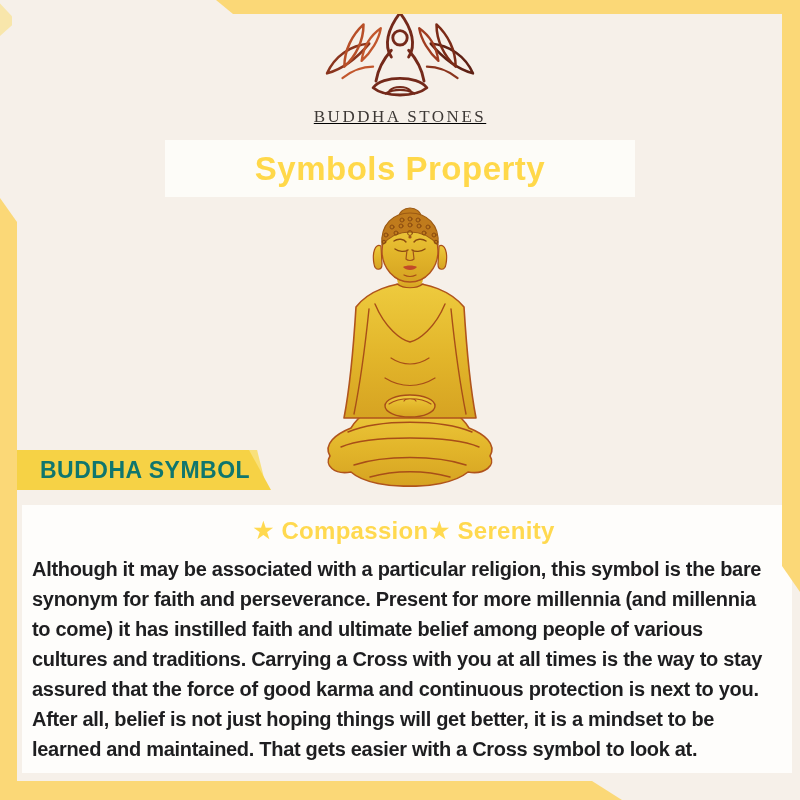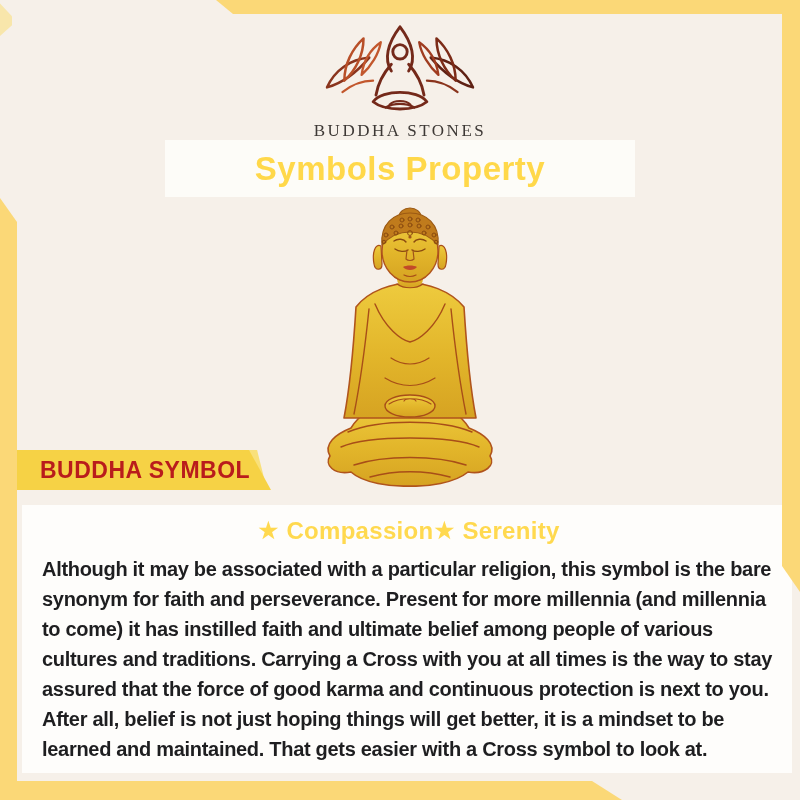--- a/index.html
+++ b/index.html
@@ -13,21 +13,21 @@
     clip-path:polygon(0 0,100% 0,100% 100%,17px 100%);}
   .frame-right{right:0;top:0;width:18px;height:592px;
     clip-path:polygon(0 0,100% 0,100% 100%,0 566px);}
   .frame-right-fold{right:6px;top:560px;width:12px;height:36px;background:#f8e6ab;
     clip-path:polygon(0 10%,100% 45%,100% 70%,0 100%);z-index:5;}
   .frame-left{left:0;top:198px;width:17px;height:602px;
     clip-path:polygon(0 0,100% 24px,100% 100%,0 100%);}
   .frame-bottom{left:0;top:781px;width:622px;height:19px;
     clip-path:polygon(0 0,592px 0,100% 100%,0 100%);}
   
-  .brand{position:absolute;left:0;top:24px;width:100%;text-align:center;z-index:2;}
+  .brand{position:absolute;left:0;top:10px;width:100%;text-align:center;z-index:2;text-decoration:underline;}
   .brand svg{display:block;margin:0 auto;}
   .brand-name{
     margin-top:1px;font-family:"Liberation Serif",serif;font-size:17px;
     letter-spacing:2.5px;color:#3d3835;font-weight:normal;
   }
   
   .title-band{
     position:absolute;left:165px;top:140px;width:470px;height:57px;
     background:#fdfcf8;display:flex;align-items:center;justify-content:center;z-index:2;
   }
@@ -40,26 +40,26 @@
   .ribbon{
     position:absolute;left:17px;top:450px;width:254px;height:40px;background:#f6d245;
     clip-path:polygon(0 0,232px 0,100% 100%,0 100%);
     display:flex;align-items:center;box-sizing:border-box;padding-left:23px;z-index:3;
   }
   .ribbon-fold{
     position:absolute;left:245px;top:450px;width:22px;height:40px;background:#f9e07a;
     clip-path:polygon(0 0,55% 0,100% 100%,45% 100%);z-index:2;
   }
   .ribbon span{
-    color:#b91c1c;font-weight:bold;font-size:23px;letter-spacing:.5px;
+    color:#0f766e;font-weight:bold;font-size:23px;letter-spacing:.5px;
   }
   
   .content{
     position:absolute;left:22px;top:505px;width:770px;height:268px;background:#fefdfb;
-    box-sizing:border-box;padding:11px 16px 0 20px;z-index:1;
+    box-sizing:border-box;padding:11px 16px 0 10px;z-index:1;
   }
   .props{
     text-align:center;color:#ffd94f;font-size:24px;font-weight:bold;
     margin:1px 0 9px 0;letter-spacing:.3px;
   }
   .props .star{display:inline-block;font-size:22px;margin-right:8px;transform:translateY(-1px);}
   .props .prop + .prop .star{margin-left:1px;}
   .desc{
     margin:0;color:#1e1e20;font-size:20px;font-weight:bold;line-height:30px;
     letter-spacing:-.3px;

